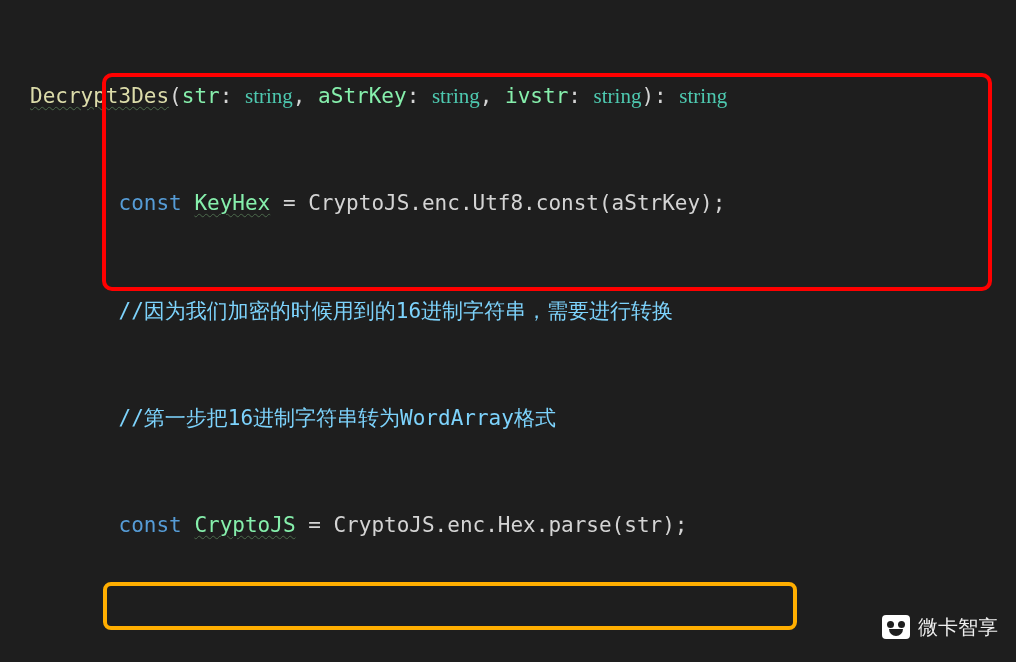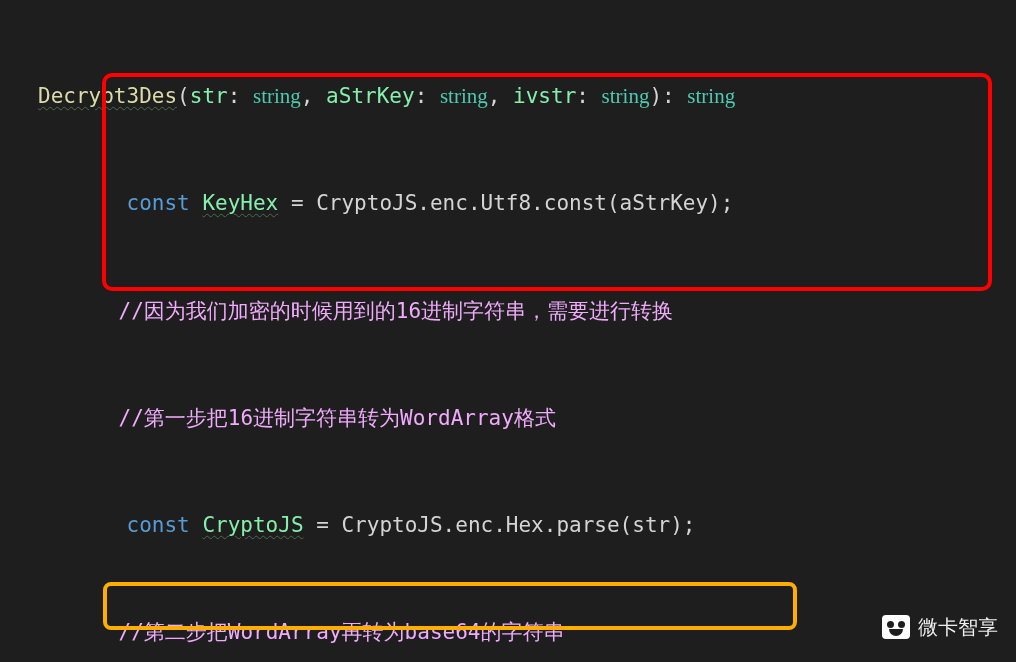--- a/index.html
+++ b/index.html
@@ -20,25 +20,25 @@
   }
   .editor {
     padding: 8px 0 0 30px;
     position: relative;
     white-space: pre;
   }
   .line {
     display: block;
     white-space: pre;
   }
-  .kw { color: #569cd6; margin-left: 8px; }
+  .kw { color: #569cd6; }
   .type { color: #4ec9b0; font-family: Liberation Serif, serif; }
-  .fn { color: #dcdcaa; margin-left: 8px; }
+  .fn { color: #dcdcaa; }
   .var { color: #86efac; }
-  .cmt { color: #f0abfc; }
+  .cmt { color: #7dd3fc; }
   .punc { color: #d4d4d4; }
   .underline {
     text-decoration: underline wavy #4c6a4c;
     text-decoration-thickness: 1px;
     text-underline-offset: 3px;
   }
   .red-box {
     position: absolute;
     border: 4px solid #ff0000;
     border-radius: 10px;
@@ -98,21 +98,20 @@
 </style>
 </head>
 <body>
 
 <div class="editor">
   <div class="line"><span class="fn underline">Decrypt3Des</span><span class="punc">(</span><span class="var">str</span><span class="punc">: </span><span class="type">string</span><span class="punc">, </span><span class="var">aStrKey</span><span class="punc">: </span><span class="type">string</span><span class="punc">, </span><span class="var">ivstr</span><span class="punc">: </span><span class="type">string</span><span class="punc">): </span><span class="type">string</span></div>
   <div class="line">       <span class="kw">const</span> <span class="var underline">KeyHex</span><span class="punc"> = </span><span class="punc">CryptoJS.enc.Utf8.const(aStrKey);</span></div>
   <div class="line">       <span class="cmt">//因为我们加密的时候用到的16进制字符串，需要进行转换</span></div>
   <div class="line">       <span class="cmt">//第一步把16进制字符串转为WordArray格式</span></div>
   <div class="line">       <span class="kw">const</span> <span class="var underline">CryptoJS</span><span class="punc"> = CryptoJS.enc.Hex.parse(str);</span></div>
-  <div class="line">       <span class="cmt">//第二步把WordArray再转为base64的字符串</span></div>
   
   
   
   
   
   
   
   
   
   

